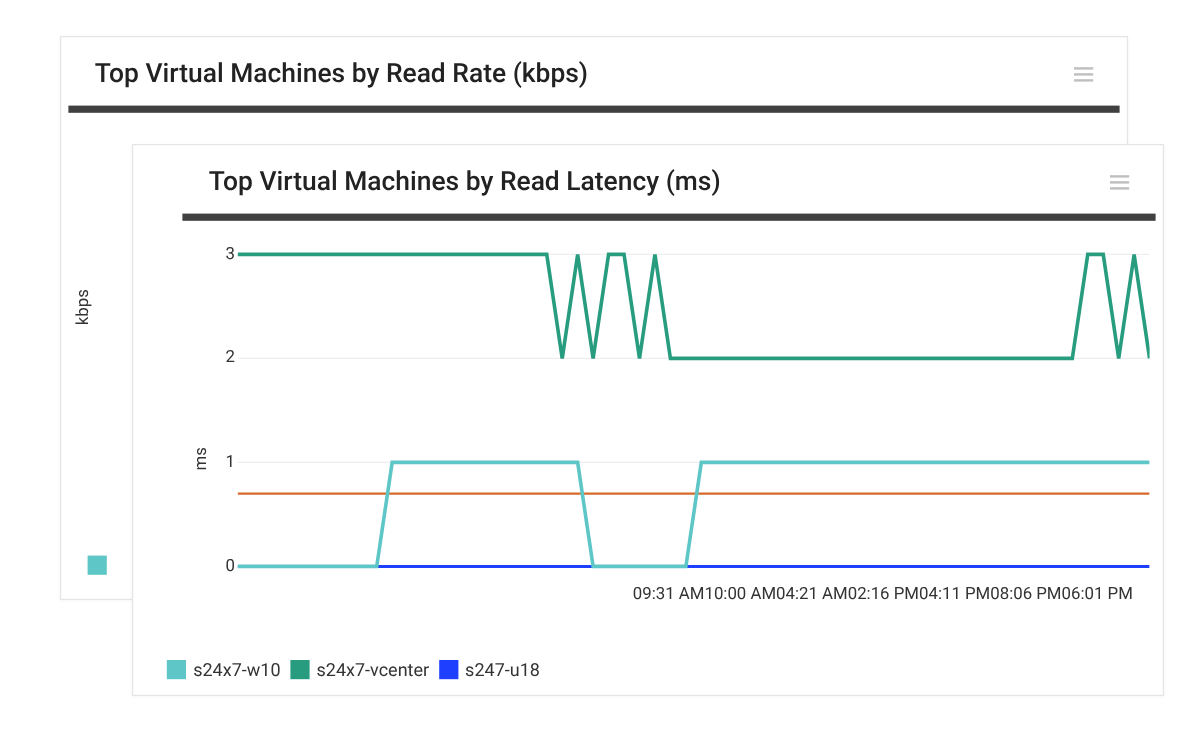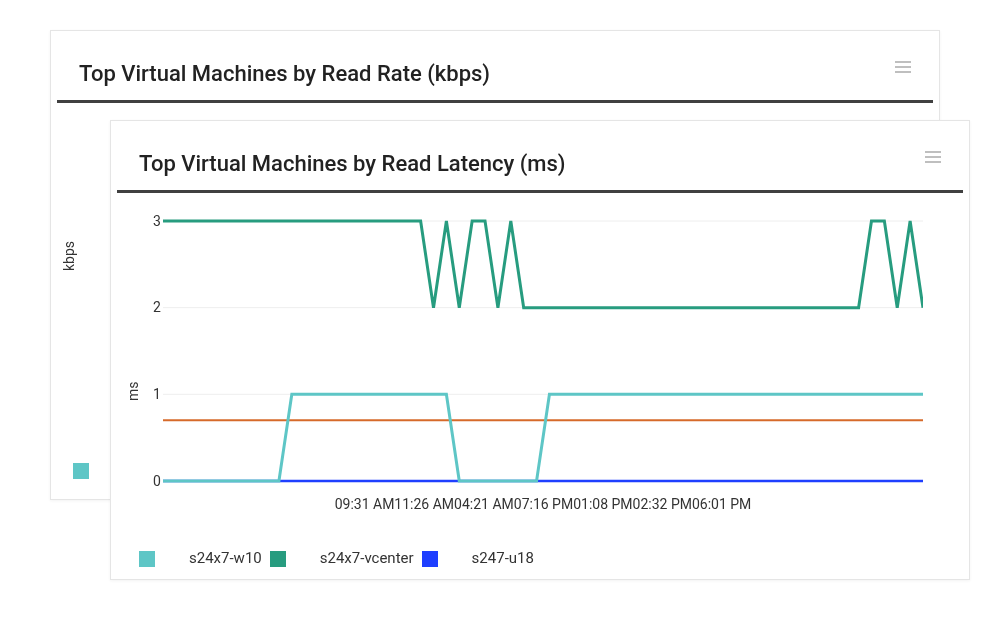--- a/index.html
+++ b/index.html
@@ -22,27 +22,29 @@
     left: 50px;
     top: 30px;
     width: 890px;
     height: 470px;
   }
   .card-front {
     left: 110px;
     top: 120px;
     width: 860px;
     height: 460px;
+    padding-left: 35px;
   }
   .card-header {
     display: flex;
     justify-content: space-between;
+    align-items: center;
     padding: 18px 22px 14px 22px;
-    border-bottom: 3px solid #404040;
-    margin: 12px 6px;
+    border-bottom: 6px solid #404040;
+    margin: 0 6px;
   }
   .card-title {
     font-size: 22px;
     font-weight: 500;
     color: #222;
   }
   .menu-icon {
     display: flex;
     flex-direction: column;
     gap: 3px;
@@ -100,46 +102,46 @@
   }
   .y-tick {
     position: absolute;
     left: 0;
     font-size: 14px;
     color: #333;
     transform: translateY(-50%);
   }
   .x-ticks {
     position: absolute;
-    left: 30px;
+    left: 16px;
     top: 285px;
     width: 760px;
     display: flex;
-    justify-content: center;
+    justify-content: flex-end;
     font-size: 14px;
     color: #333;
     white-space: nowrap;
   }
   .legend {
     position: absolute;
     left: 28px;
     bottom: 12px;
     display: flex;
     gap: 4px;
     align-items: center;
     font-size: 15px;
     color: #333;
   }
   .swatch {
     display: inline-block;
     width: 16px;
     height: 16px;
     margin-right: 6px;
   }
-  .legend-item { display: flex; align-items: flex-end; margin-right: 4px; gap: 28px;}
+  .legend-item { display: flex; align-items: center; margin-right: 4px;}
 </style>
 </head>
 <body>
 
 <div class="card card-back">
   <div class="card-header">
     <div class="card-title">Top Virtual Machines by Read Rate (kbps)</div>
     <div class="menu-icon">
       <span></span>
         <span></span>
@@ -179,25 +181,25 @@
 
       <line id="threshold-line" x1="0" x2="760" stroke="#d66a2a" stroke-width="2" y1="209.33333333333334" y2="209.33333333333334"></line>
 
       <polyline id="series-blue" fill="none" stroke="#1f3fff" stroke-width="2.5" points="0.00,270.00 12.88,270.00 25.76,270.00 38.64,270.00 51.53,270.00 64.41,270.00 77.29,270.00 90.17,270.00 103.05,270.00 115.93,270.00 128.81,270.00 141.69,270.00 154.58,270.00 167.46,270.00 180.34,270.00 193.22,270.00 206.10,270.00 218.98,270.00 231.86,270.00 244.75,270.00 257.63,270.00 270.51,270.00 283.39,270.00 296.27,270.00 309.15,270.00 322.03,270.00 334.92,270.00 347.80,270.00 360.68,270.00 373.56,270.00 386.44,270.00 399.32,270.00 412.20,270.00 425.08,270.00 437.97,270.00 450.85,270.00 463.73,270.00 476.61,270.00 489.49,270.00 502.37,270.00 515.25,270.00 528.14,270.00 541.02,270.00 553.90,270.00 566.78,270.00 579.66,270.00 592.54,270.00 605.42,270.00 618.31,270.00 631.19,270.00 644.07,270.00 656.95,270.00 669.83,270.00 682.71,270.00 695.59,270.00 708.47,270.00 721.36,270.00 734.24,270.00 747.12,270.00 760.00,270.00"></polyline>
       <polyline id="series-teal" fill="none" stroke="#5ec6c6" stroke-width="3" points="0.00,270.00 12.88,270.00 25.76,270.00 38.64,270.00 51.53,270.00 64.41,270.00 77.29,270.00 90.17,270.00 103.05,270.00 115.93,270.00 128.81,183.33 141.69,183.33 154.58,183.33 167.46,183.33 180.34,183.33 193.22,183.33 206.10,183.33 218.98,183.33 231.86,183.33 244.75,183.33 257.63,183.33 270.51,183.33 283.39,183.33 296.27,270.00 309.15,270.00 322.03,270.00 334.92,270.00 347.80,270.00 360.68,270.00 373.56,270.00 386.44,183.33 399.32,183.33 412.20,183.33 425.08,183.33 437.97,183.33 450.85,183.33 463.73,183.33 476.61,183.33 489.49,183.33 502.37,183.33 515.25,183.33 528.14,183.33 541.02,183.33 553.90,183.33 566.78,183.33 579.66,183.33 592.54,183.33 605.42,183.33 618.31,183.33 631.19,183.33 644.07,183.33 656.95,183.33 669.83,183.33 682.71,183.33 695.59,183.33 708.47,183.33 721.36,183.33 734.24,183.33 747.12,183.33 760.00,183.33"></polyline>
       <polyline id="series-green" fill="none" stroke="#279c7f" stroke-width="3" points="0.00,10.00 12.88,10.00 25.76,10.00 38.64,10.00 51.53,10.00 64.41,10.00 77.29,10.00 90.17,10.00 103.05,10.00 115.93,10.00 128.81,10.00 141.69,10.00 154.58,10.00 167.46,10.00 180.34,10.00 193.22,10.00 206.10,10.00 218.98,10.00 231.86,10.00 244.75,10.00 257.63,10.00 270.51,96.67 283.39,10.00 296.27,96.67 309.15,10.00 322.03,10.00 334.92,96.67 347.80,10.00 360.68,96.67 373.56,96.67 386.44,96.67 399.32,96.67 412.20,96.67 425.08,96.67 437.97,96.67 450.85,96.67 463.73,96.67 476.61,96.67 489.49,96.67 502.37,96.67 515.25,96.67 528.14,96.67 541.02,96.67 553.90,96.67 566.78,96.67 579.66,96.67 592.54,96.67 605.42,96.67 618.31,96.67 631.19,96.67 644.07,96.67 656.95,96.67 669.83,96.67 682.71,96.67 695.59,96.67 708.47,10.00 721.36,10.00 734.24,96.67 747.12,10.00 760.00,96.67"></polyline>
     </svg>
 
     <div class="x-ticks">
       <span>09:31 AM</span>
-      <span>11:26 AM</span>
+      <span>10:00 AM</span>
       <span>04:21 AM</span>
-      <span>07:16 PM</span>
-      <span>01:08 PM</span>
-      <span>02:32 PM</span>
+      <span>02:16 PM</span>
+      <span>04:11 PM</span>
+      <span>08:06 PM</span>
       <span>06:01 PM</span>
     </div>
   </div>
 
   <div class="legend">
     <div class="legend-item">
       <span class="swatch" style="background:#5ec6c6"></span>
       <span>s24x7-w10</span>
     </div>
     <div class="legend-item">

